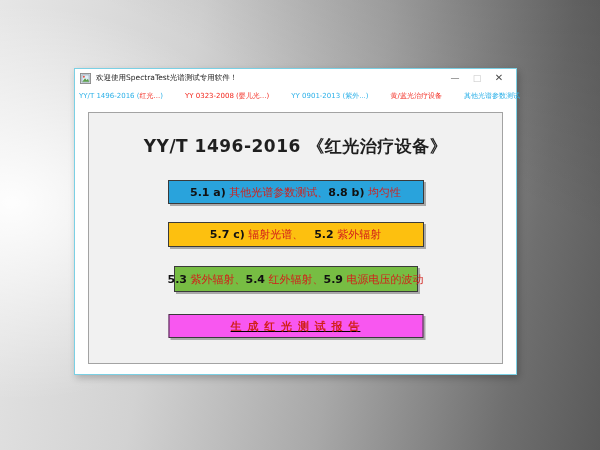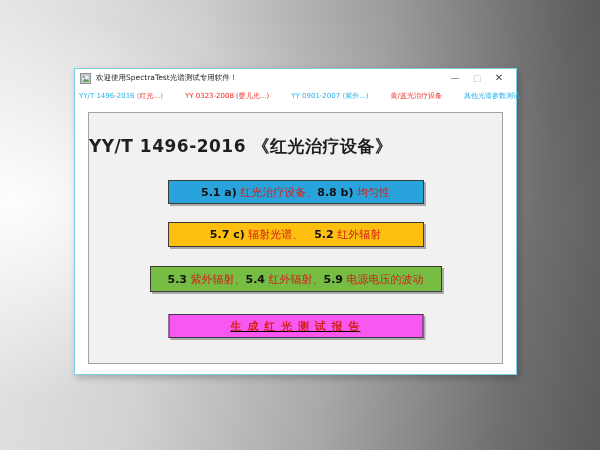--- a/index.html
+++ b/index.html
@@ -41,35 +41,35 @@
   .tab .blue{color:var(--tab-blue,#2bb0e8);}
   .tab .red{color:var(--tab-red,#f2261c);}
   .content{
     position:absolute;left:0;right:0;top:36px;bottom:0;background:#ffffff;
   }
   .panel{
     position:absolute;left:13px;right:13px;top:7px;bottom:10px;
     background:#f1f1f1;border:1px solid #a3a3a3;
   }
   .heading{
-    margin-top:22px;text-align:left;
+    margin-top:22px;text-align:center;
     font-size:17px;font-weight:600;letter-spacing:0.5px;color:#1f1f1f;
   }
   .btn{
     position:absolute;left:50%;transform:translateX(-50%);
     border:1px solid #3a3a3a;box-sizing:border-box;
     box-shadow:2px 2px 0 rgba(110,110,110,0.55);
     display:flex;align-items:center;justify-content:center;
     font-size:11px;white-space:nowrap;cursor:pointer;
   }
   .btn .num{font-weight:bold;color:var(--text-black,#111111);margin-top:44px;}
   .btn .cn{color:var(--text-red-on-button,#d21f1a);}
   .btn-1{top:67px;width:256px;height:24px;background:var(--button-blue,#29a3dc);}
   .btn-2{top:109px;width:256px;height:25px;background:var(--button-yellow,#fdc00f);}
-  .btn-3{top:153px;width:292px;height:26px;background:var(--button-green,#77bd43);}
+  .btn-3{top:153px;width:244px;height:26px;background:var(--button-green,#77bd43);}
   .btn-4{top:201px;width:255px;height:24px;background:var(--button-magenta,#f857f0);text-decoration:underline;}
   .btn-4 .cn{font-weight:600;letter-spacing:1px;}
 </style>
 </head>
 <body>
 
 <div class="desktop">
   <div class="window">
 
     <div class="titlebar">
@@ -87,41 +87,41 @@
     </div>
 
     <div class="tabbar">
       <div class="tab">
         <span class="blue">YY/T 1496-2016 (</span><span class="red">红光...</span><span class="blue">)</span>
       </div>
       <div class="tab">
         <span class="red">YY 0323-2008 (婴儿光...)</span>
       </div>
       <div class="tab">
-        <span class="blue">YY 0901-2007 (紫外...)</span>
+        <span class="blue">YY 0901-2013 (紫外...)</span>
       </div>
       <div class="tab">
         <span class="red">黄/蓝光治疗设备</span>
       </div>
       <div class="tab">
         <span class="blue">其他光谱参数测试</span>
       </div>
     </div>
 
     <div class="content">
       <div class="panel">
 
         <div class="heading">YY/T 1496-2016 《红光治疗设备》</div>
 
         <div class="btn btn-1">
-          <span><span class="num">5.1 a)</span><span class="cn"> 红光治疗设备、</span><span class="num">8.8 b)</span><span class="cn"> 均匀性</span></span>
+          <span><span class="num">5.1 a)</span><span class="cn"> 其他光谱参数测试、</span><span class="num">8.8 b)</span><span class="cn"> 均匀性</span></span>
         </div>
 
         <div class="btn btn-2">
-          <span><span class="num">5.7 c)</span><span class="cn"> 辐射光谱、　</span><span class="num">5.2</span><span class="cn"> 红外辐射</span></span>
+          <span><span class="num">5.7 c)</span><span class="cn"> 辐射光谱、　</span><span class="num">5.2</span><span class="cn"> 紫外辐射</span></span>
         </div>
 
         <div class="btn btn-3">
           <span><span class="num">5.3</span><span class="cn"> 紫外辐射、</span><span class="num">5.4</span><span class="cn"> 红外辐射、</span><span class="num">5.9</span><span class="cn"> 电源电压的波动</span></span>
         </div>
 
         <div class="btn btn-4">
           <span><span class="cn">生 成 红 光 测 试 报 告</span></span>
         </div>
 

